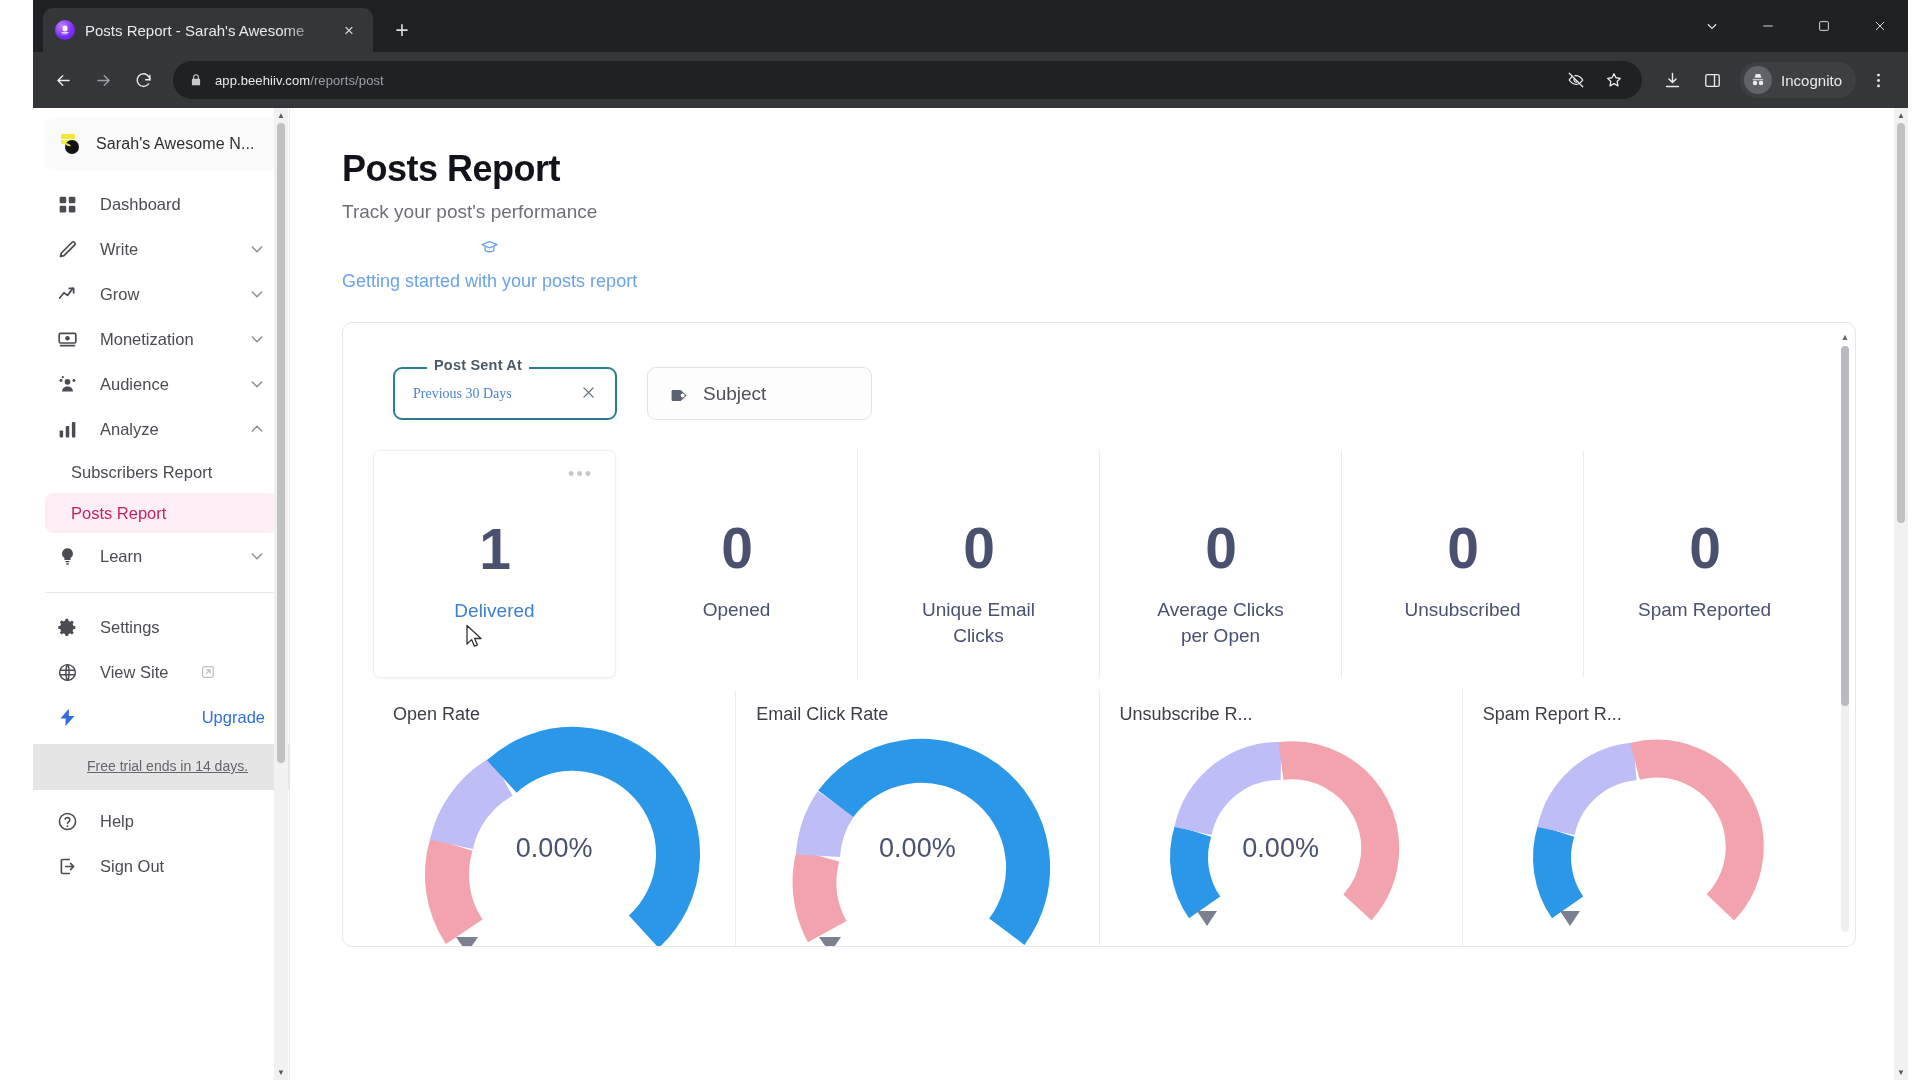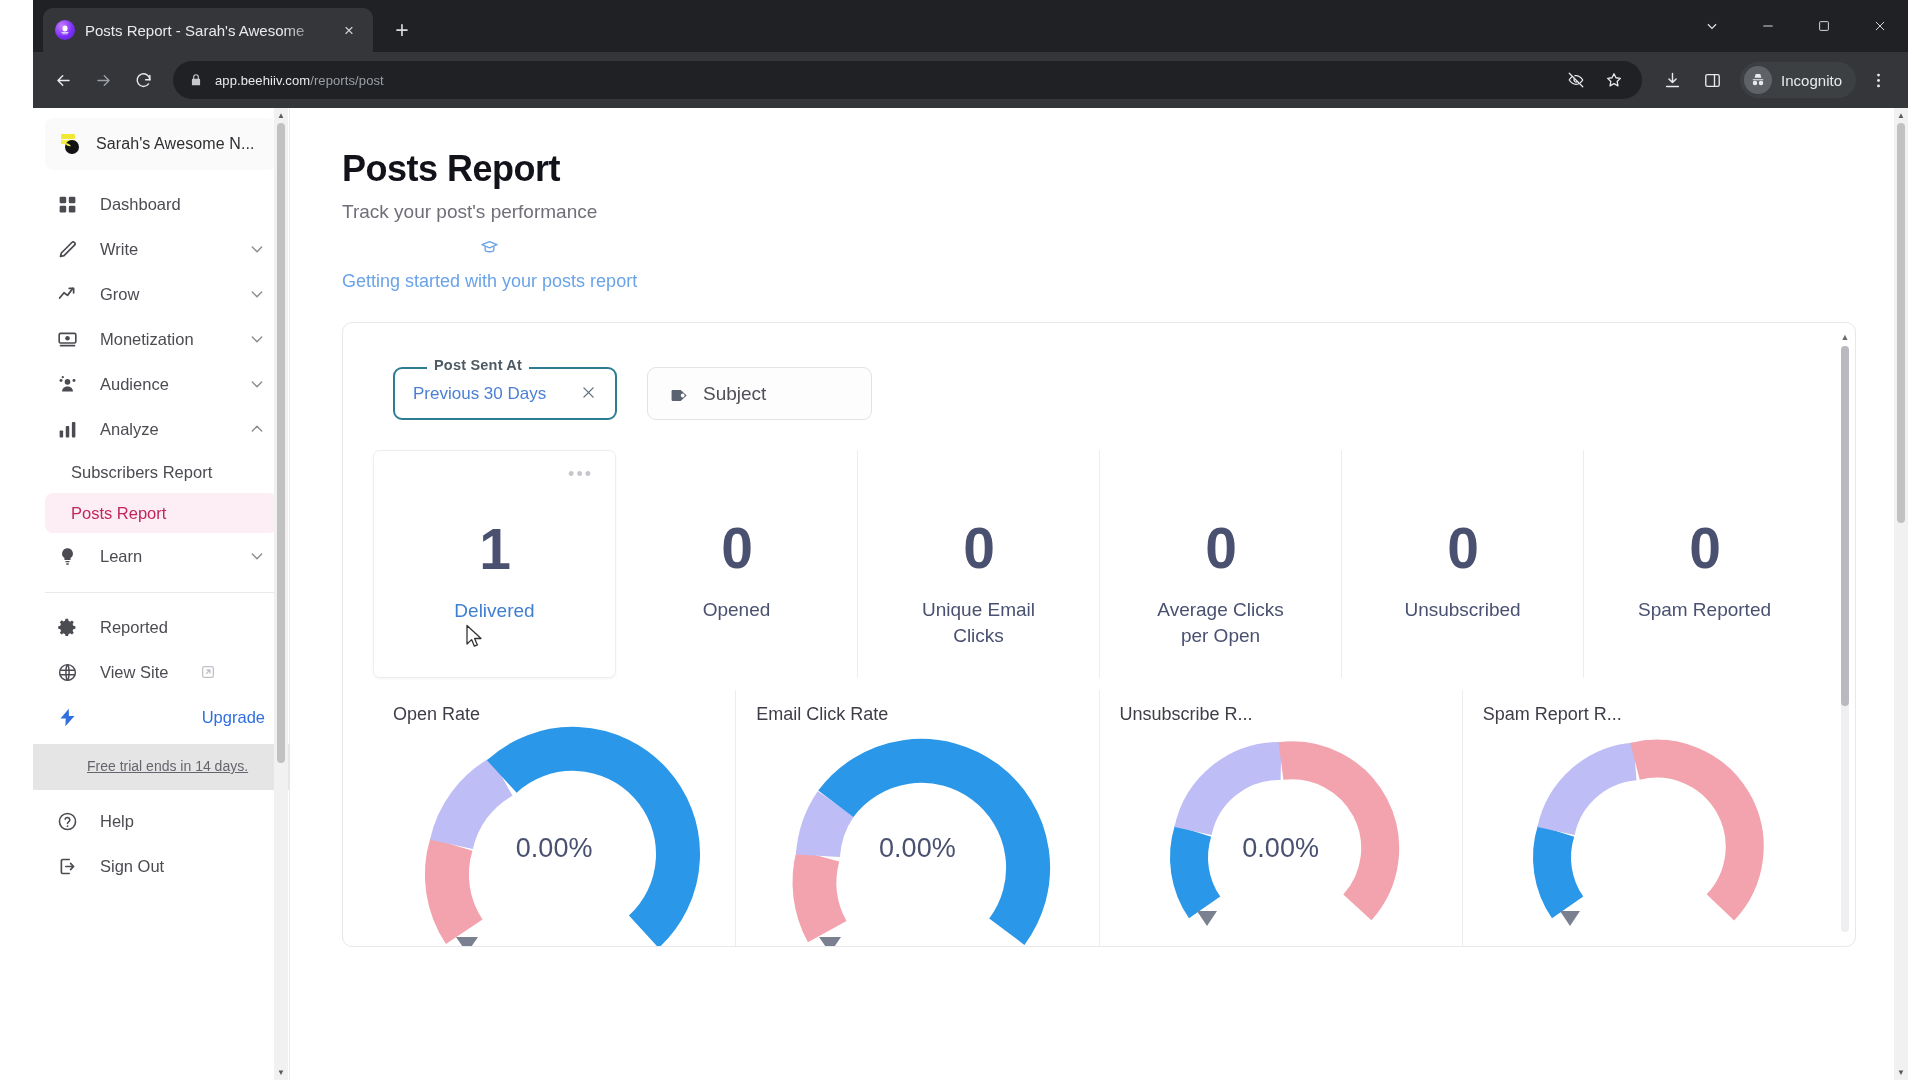--- a/index.html
+++ b/index.html
@@ -173,21 +173,21 @@
   .chip-outer { position: relative; }
   .chip-legend {
     position: absolute; top: -10px; left: 16px; background: #fff; padding: 0 7px;
     font-size: 14.5px; font-weight: 700; color: #4e5a63; letter-spacing: .2px;
     white-space: nowrap; z-index: 2; margin-left: 18px;
   }
   .chip {
     border: 2px solid #2d7d92; border-radius: 9px; height: 53px;
     display: flex; align-items: center; padding: 0 18px; gap: 30px; min-width: 224px;
   }
-  .chip-value { font-size: 17px; color: #4a7fd4; white-space: nowrap; }
+  .chip-value { font-size: 14px; color: #4a7fd4; white-space: nowrap; font-family: Liberation Serif, serif; }
   .chip-x { margin-left: auto; color: #62727d; font-size: 19px; line-height: 1; }
   .chip-plain {
     border: 1px solid #e2e2e7; border-radius: 9px; height: 53px; background: #fdfdfd;
     display: flex; align-items: center; padding: 0 22px; gap: 14px; min-width: 225px;
   }
   .chip-plain .tagico { width: 19px; height: 15px; flex: none; }
   .chip-plain span { font-size: 19px; color: #4f4f57; }
 
   .metrics { display: flex; padding: 30px 30px 0 30px; }
   .metric {
@@ -475,21 +475,21 @@
         </div>
 
         <div class="divider"></div>
 
         <div class="nav-item">
           <span class="ico">
             <svg viewBox="0 0 24 24" fill="#4b4b52">
                 <path d="M12 8.6a3.4 3.4 0 100 6.8 3.4 3.4 0 000-6.8zm9 4.9v-3l-2.4-.5a6.9 6.9 0 00-.8-1.9l1.4-2-2.1-2.1-2 1.4a6.9 6.9 0 00-1.9-.8L12.7 2h-3l-.5 2.4a6.9 6.9 0 00-1.9.8l-2-1.4L3.2 6l1.4 2a6.9 6.9 0 00-.8 1.9L1.4 10.5v3l2.4.5c.2.7.5 1.3.8 1.9l-1.4 2 2.1 2.1 2-1.4c.6.4 1.2.6 1.9.8l.5 2.4h3l.5-2.4c.7-.2 1.3-.5 1.9-.8l2 1.4 2.1-2.1-1.4-2c.4-.6.6-1.2.8-1.9z"></path>
               </svg>
           </span>
-          <span class="lbl">Reported</span>
+          <span class="lbl">Settings</span>
         </div>
 
         <div class="nav-item">
           <span class="ico">
             <svg viewBox="0 0 24 24" fill="none" stroke="#4b4b52" stroke-width="1.7">
                 <circle cx="12" cy="12" r="9"></circle>
                 <path d="M12 3c2.4 2.6 2.4 15.4 0 18M12 3c-2.4 2.6-2.4 15.4 0 18M3.3 9.5h17.4M3.3 14.5h17.4"></path>
               </svg>
           </span>
           <span class="lbl" style="flex:none">View Site</span>

